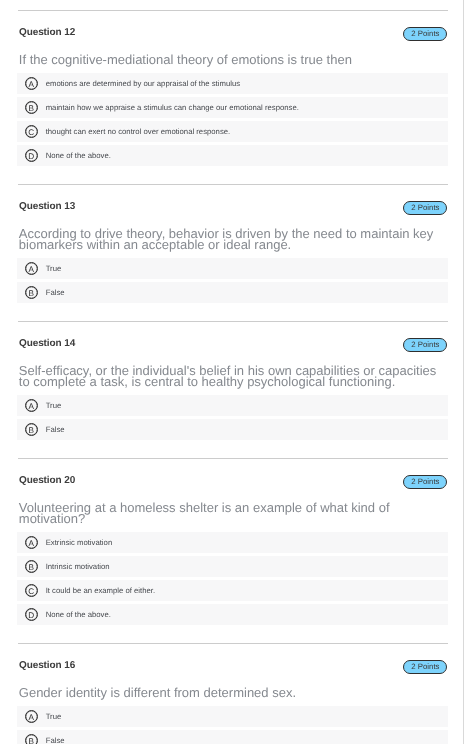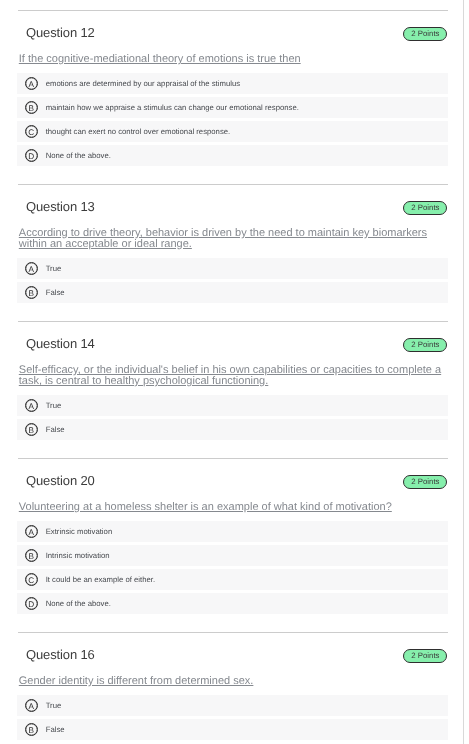--- a/index.html
+++ b/index.html
@@ -51,51 +51,50 @@
     background: #cccccc;
     margin: 0 16px 0 18px;
   }
 
   .q-head {
     position: relative;
     height: 43px;
   }
   .q-title {
     position: absolute;
-    left: 26px;
+    left: 19px;
     top: 15.6px;
-    font-size: 13px;
-    font-weight: 400;
+    font-size: 10px;
+    font-weight: 700;
     color: #3c3c3c;
     line-height: 12px;
     letter-spacing: -0.01em;
   }
   .points-badge {
     position: absolute;
     right: 16.6px;
     top: 16.1px;
     height: 13.7px;
     width: 44px;
     border: 1px solid #2f2f2f;
     border-radius: 7px;
     font-size: 7.8px;
     color: #3b3b3b;
     display: flex;
     align-items: center;
     justify-content: center;
-    background: #86efac;
+    background: #7dd3fc;
   }
 
   .q-text {
     margin: 0 19px 0 18.8px;
-    font-size: 11px;
+    font-size: 13px;
     line-height: 11px;
     color: #85898f;
     padding-bottom: 7.8px;
-    text-decoration: underline;
   }
 
   .options { margin: 0 16px 0 17px; }
 
   .option {
     height: 21.5px;
     background: #f7f7f8;
     display: flex;
     align-items: center;
     margin-bottom: 2.5px;

